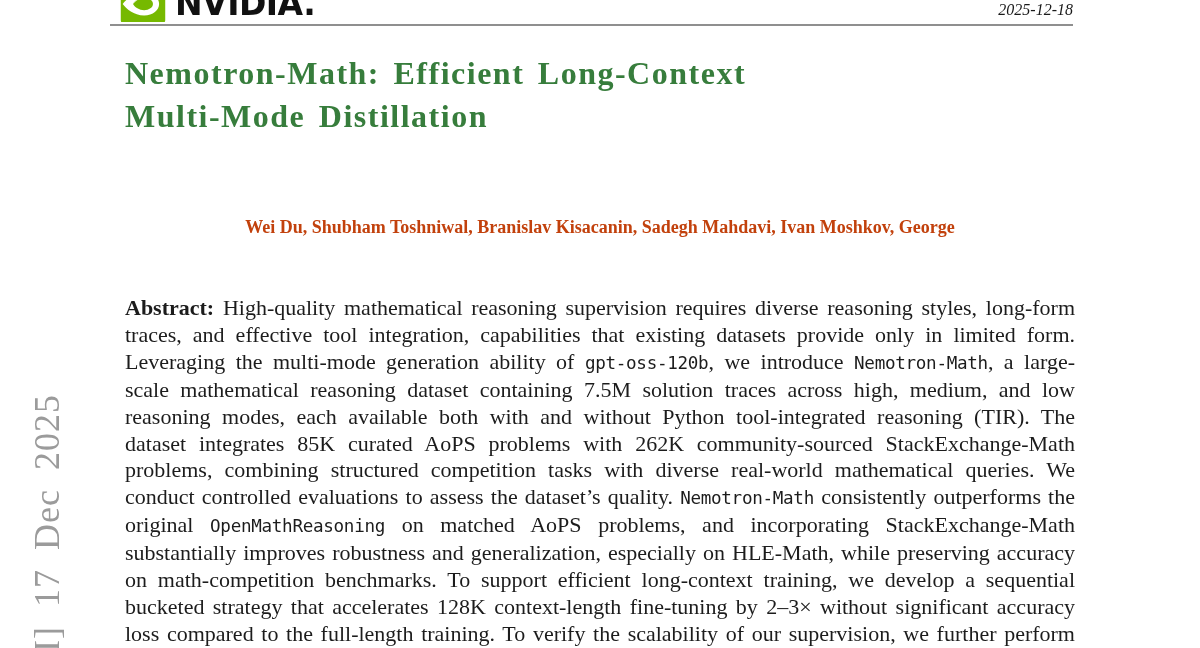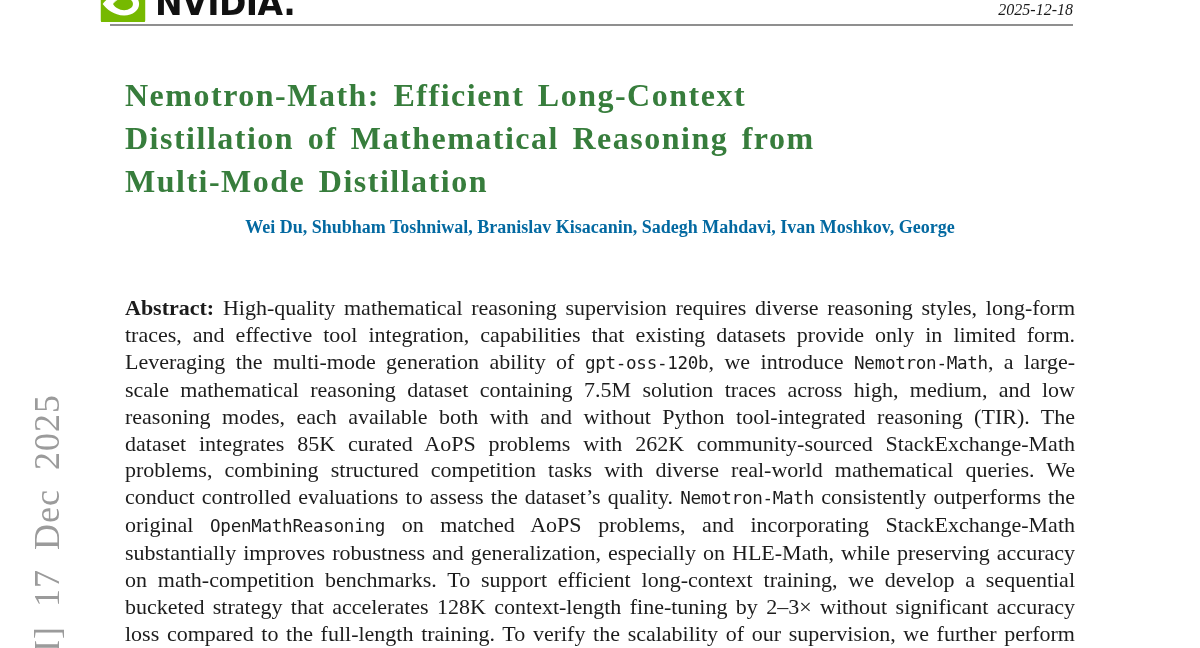--- a/index.html
+++ b/index.html
@@ -21,21 +21,21 @@
     white-space:nowrap;
     font-size:36px;
     letter-spacing:1px;
     word-spacing:9px;
     color:var(--watermark-gray,#9b9b9b);
     font-family:"Liberation Serif", serif;
   }
 
   
   .logo-clip{
-    position:absolute;left:100px;top:0;
+    position:absolute;left:120px;top:0;
     height:22px;width:230px;overflow:hidden;
   }
   .logo-row{
     display:flex;align-items:flex-end;gap:9px;
     margin-top:-16px;
   }
   .eye-icon{flex:0 0 auto;}
   .wordmark{
     font-family:"DejaVu Sans", sans-serif;
     font-weight:900;
@@ -54,36 +54,36 @@
     width:963px;height:2px;
     background:var(--rule-gray,#8f8f8f);
   }
 
   
   .column{
     position:absolute;left:125px;top:0;
     width:950px;
   }
   .title{
-    position:absolute;left:0;top:74px;
+    position:absolute;left:0;top:52px;
     width:100%;
     margin:0;
     font-size:32px;line-height:43px;
     font-weight:bold;
     letter-spacing:1.5px;
     word-spacing:4px;
     color:var(--title-green,#377d3c);
   }
   .authors{
     position:absolute;left:0;top:214px;
     width:100%;
     text-align:center;
     font-weight:bold;
     font-size:18px;line-height:26px;
-    color:#0369a1;
+    color:#c2410c;
   }
   .abstract{
     position:absolute;left:0;top:295px;
     width:100%;
     margin:0;
     text-align:justify;
     font-size:22px;line-height:26.9px;
     word-spacing:1.5px;
     color:#1c1c1c;
   }
@@ -114,21 +114,20 @@
   </div>
 
   <div class="date">2025-12-18</div>
 
   <div class="rule"></div>
 
   <div class="column">
 
     <h1 class="title">
       <div>Nemotron-Math: Efficient Long-Context</div>
-      <div>Distillation of Mathematical Reasoning from</div>
       <div>Multi-Mode Distillation</div>
     </h1>
 
     <div class="authors">
       <div>Wei Du, Shubham Toshniwal, Branislav Kisacanin, Sadegh Mahdavi, Ivan Moshkov, George</div>
     </div>
 
     <p class="abstract"><b>Abstract:</b> High-quality mathematical reasoning supervision requires diverse reasoning styles, long-form traces, and effective tool integration, capabilities that existing datasets provide only in limited form. Leveraging the multi-mode generation ability of <code>gpt-oss-120b</code>, we introduce <code>Nemotron-Math</code>, a large-scale mathematical reasoning dataset containing 7.5M solution traces across high, medium, and low reasoning modes, each available both with and without Python tool-integrated reasoning (TIR). The dataset integrates 85K curated AoPS problems with 262K community-sourced StackExchange-Math problems, combining structured competition tasks with diverse real-world mathematical queries. We conduct controlled evaluations to assess the dataset’s quality. <code>Nemotron-Math</code> consistently outperforms the original <code>OpenMathReasoning</code> on matched AoPS problems, and incorporating StackExchange-Math substantially improves robustness and generalization, especially on HLE-Math, while preserving accuracy on math-competition benchmarks. To support efficient long-context training, we develop a sequential bucketed strategy that accelerates 128K context-length fine-tuning by 2–3× without significant accuracy loss compared to the full-length training. To verify the scalability of our supervision, we further perform experiments on <code>Qwen3-8B</code> and <code>Qwen3-30B-A3B</code>, showing that both models</p>
 
   </div>

